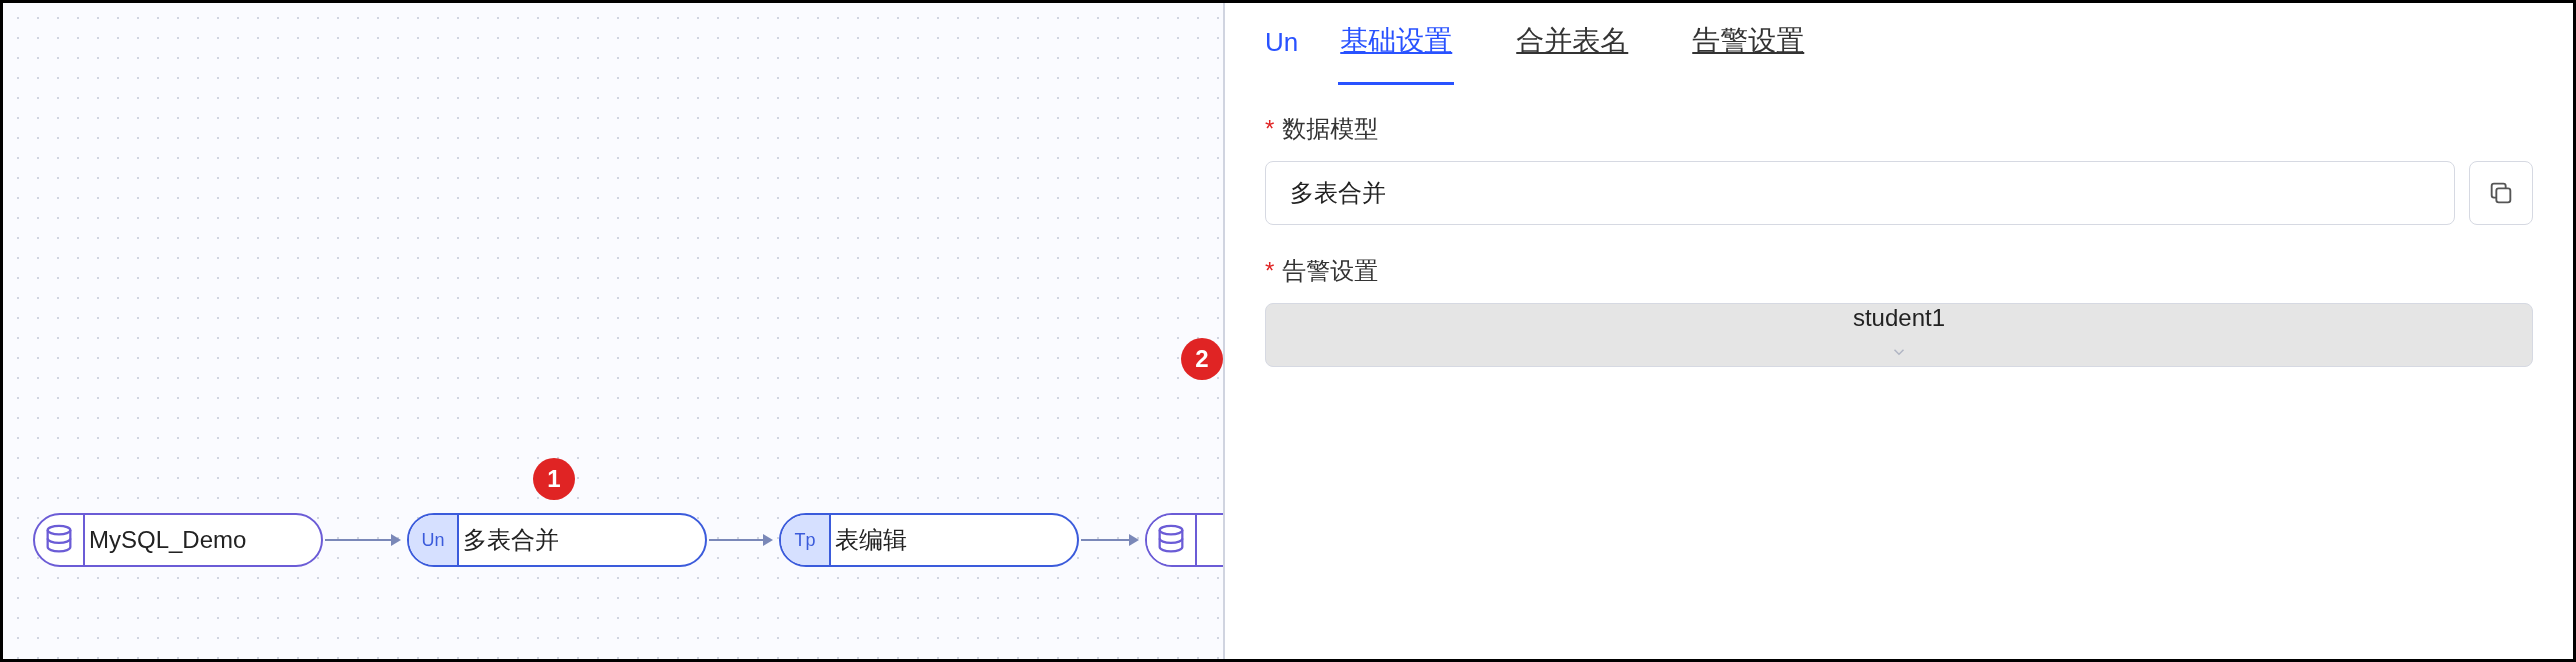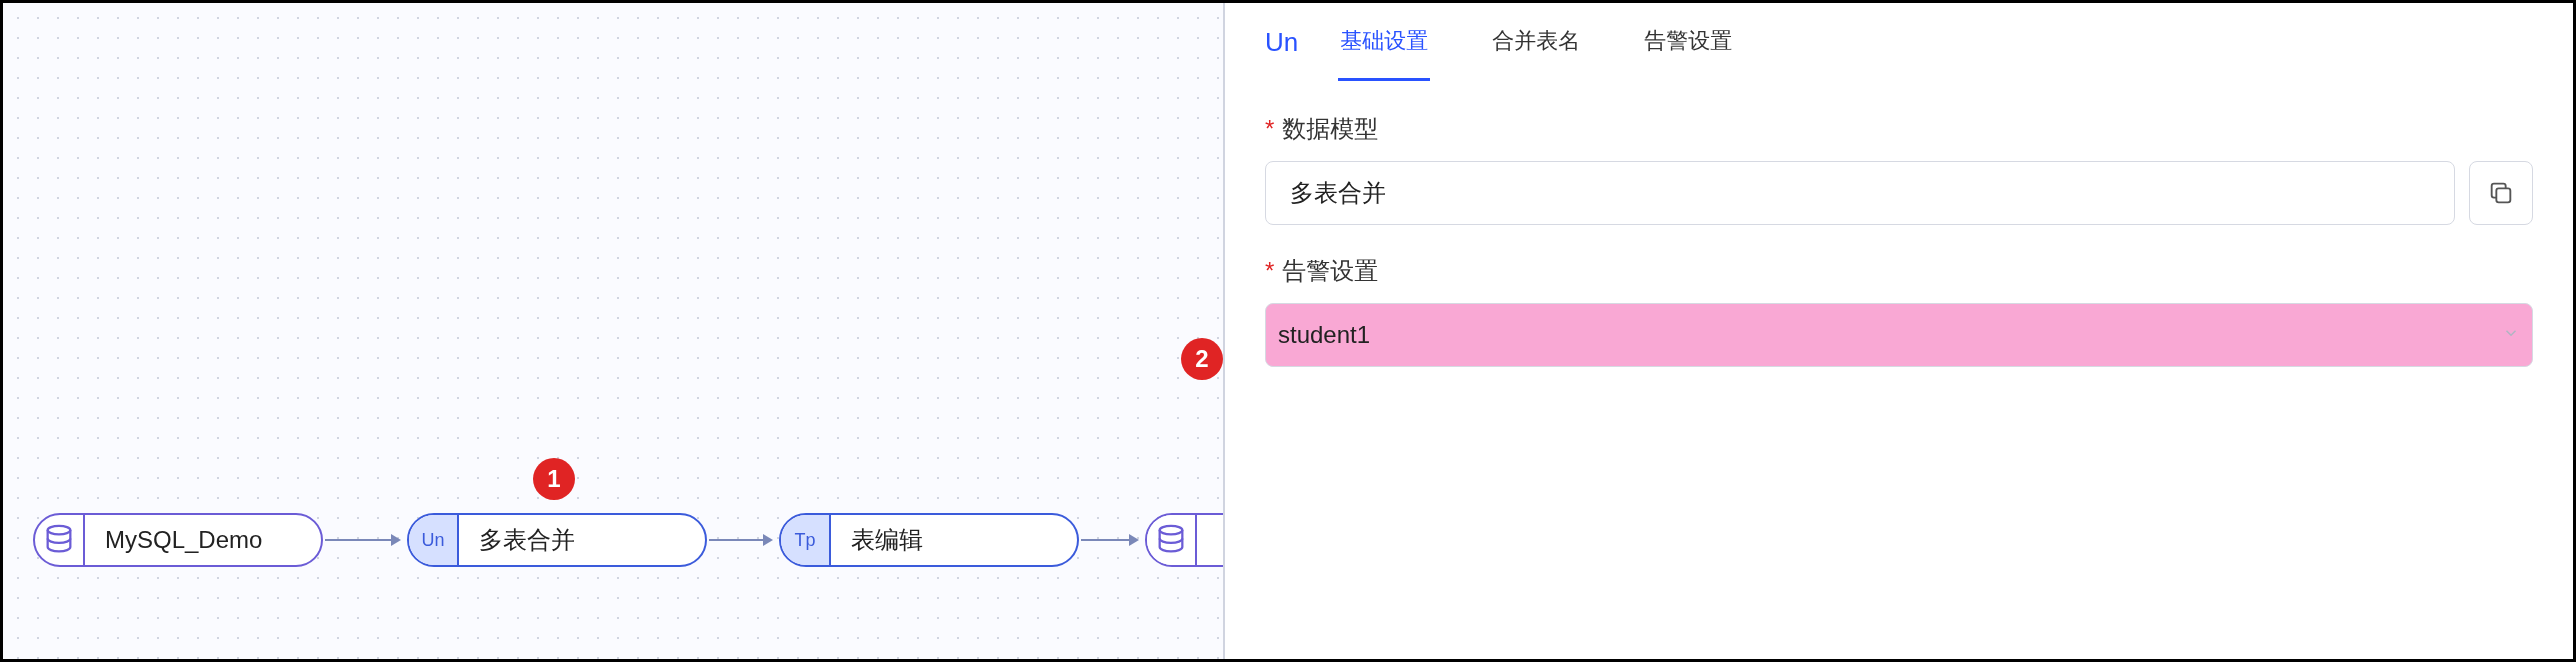--- a/index.html
+++ b/index.html
@@ -51,21 +51,21 @@
     .node.target .icon-cap { border-right-color: #6b5cd6; background:#fff; }
     .node.processing .icon-cap { border-right-color: #3b5bdb; background: #d6e0ff; }
 
     .node .icon-cap.tag {
       font-size: 18px;
       font-weight: 500;
       color: #3b5bdb;
     }
 
     .node-label {
-      padding: 0 28px 0 20px;
+      padding: 0 28px 0 4px;
       font-size: 24px;
       color: #222;
       white-space: nowrap;
     }
 
     
     .db-svg { width: 34px; height: 34px; }
 
     
     .arrow {
@@ -114,25 +114,26 @@
       height: 80px;
       border-bottom: 1px solid transparent;
     }
     .tab-prefix {
       color: #2952ff;
       font-size: 26px;
       font-weight: 500;
       margin-right: -20px;
     }
     .tab {
-      font-size: 22px;
+      font-size: 28px;
       color: #333;
       padding: 22px 2px;
       cursor: pointer;
       border-bottom: 3px solid transparent;
+      text-decoration: underline;
     }
     .tab.active {
       color: #2952ff;
       border-bottom-color: #2952ff;
     }
 
     .form-group { margin-top: 30px; }
     .form-label {
       font-size: 24px;
       color: #333;
@@ -162,28 +163,29 @@
       display: flex;
       align-items: center;
       justify-content: center;
       cursor: pointer;
     }
     .select {
       width: 100%;
       height: 64px;
       border: 1.5px solid #d6d9e2;
       border-radius: 8px;
-      padding: 0 12px;
+      padding: 0 34px;
       font-size: 24px;
       color: #222;
       display: flex;
       align-items: center;
       justify-content: space-between;
-      background: #f9a8d4;
+      background: #e5e5e5;
       cursor: pointer;
+      flex-direction: column;
     }
     .select-row { position: relative; }
 
     .chev { color: #b0b5c3; font-size: 18px; }
   </style>
 </head>
 <body>
 
 <div class="canvas">
 

